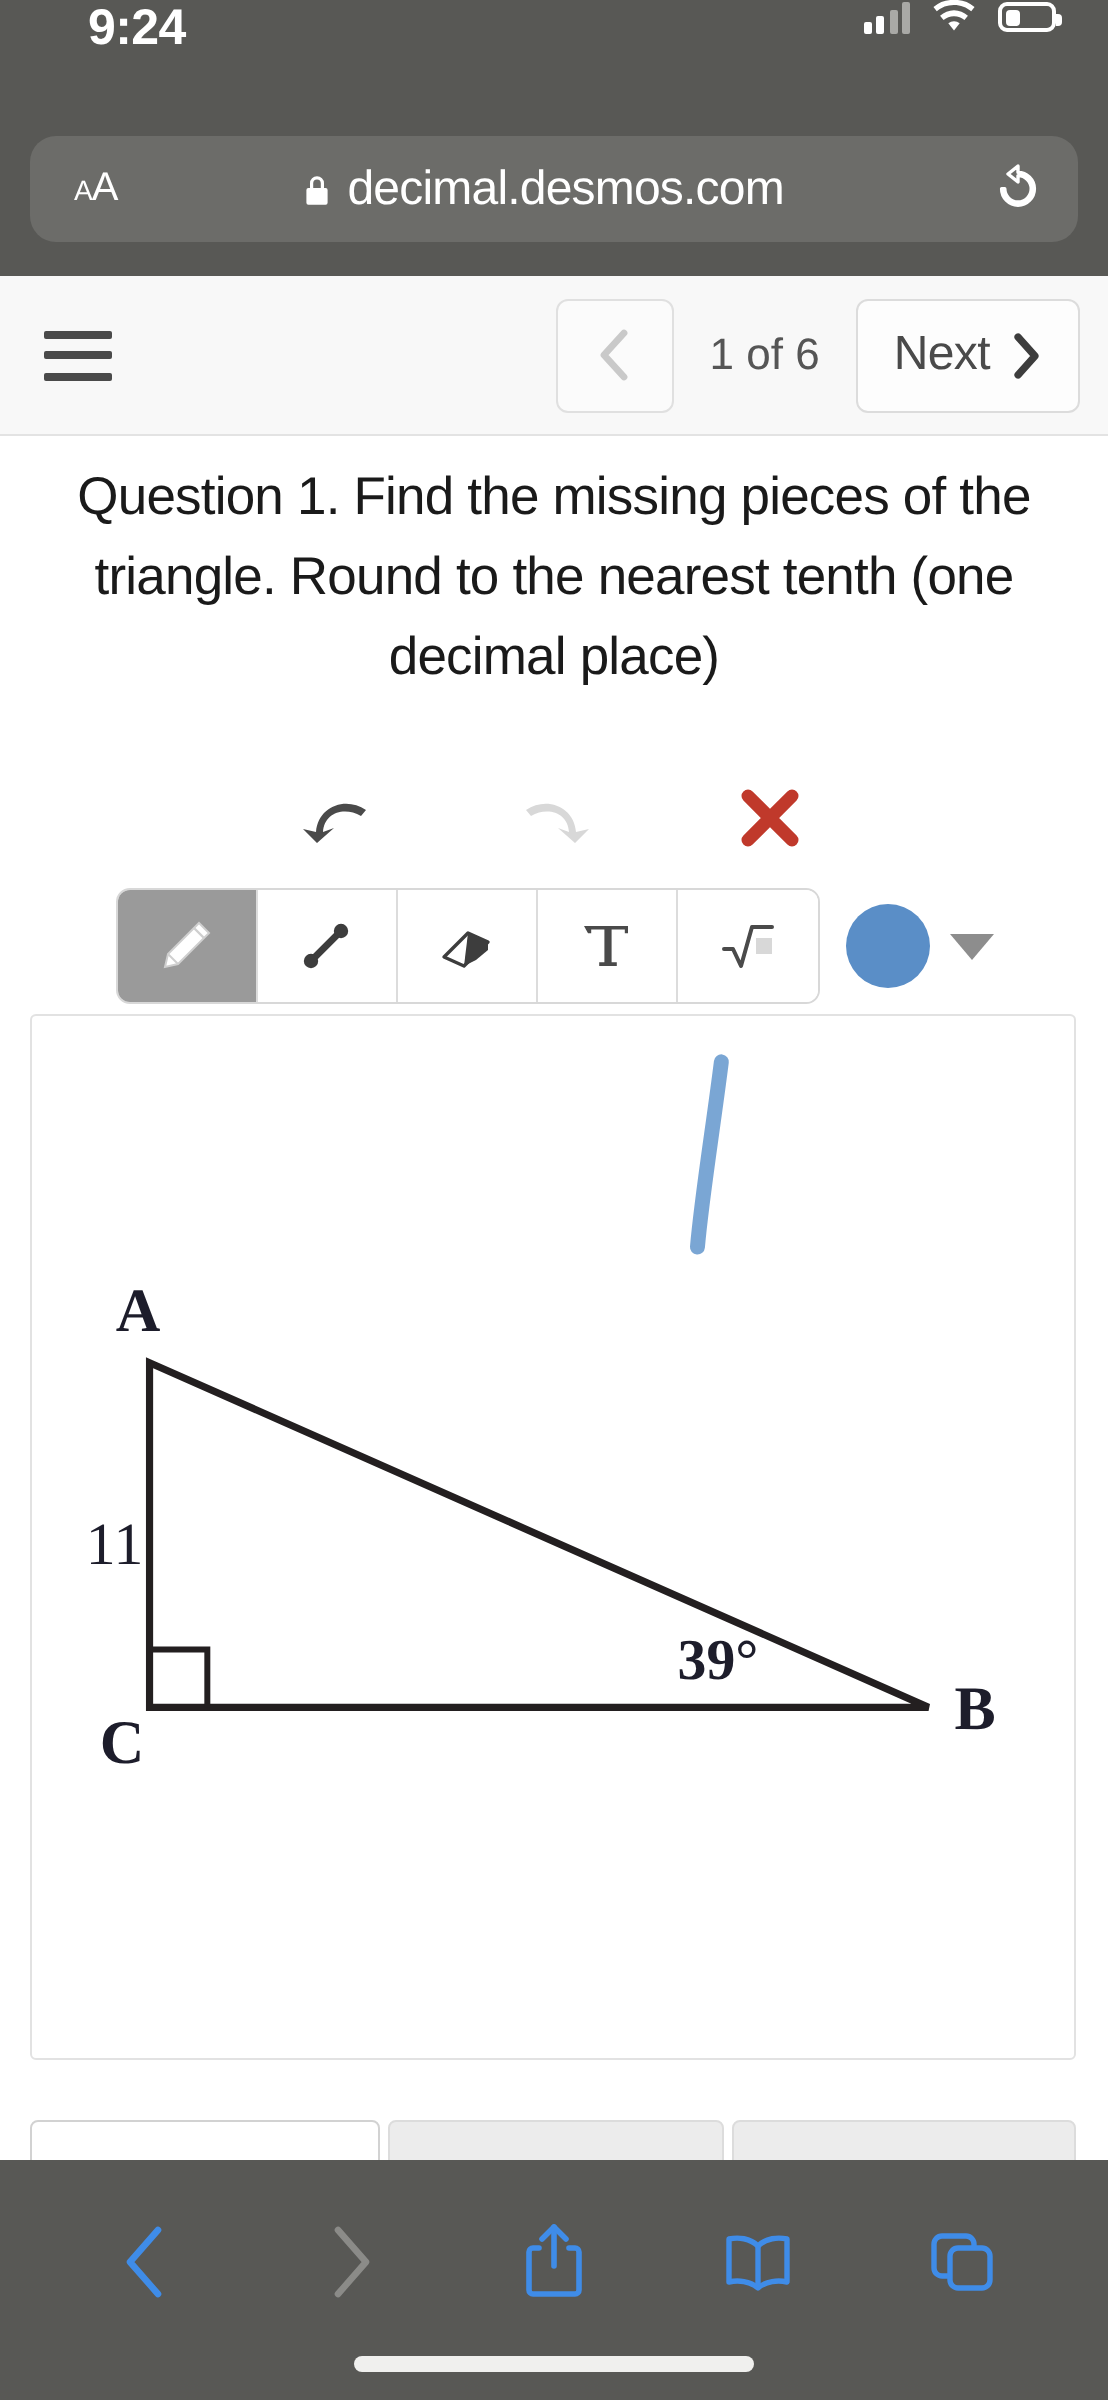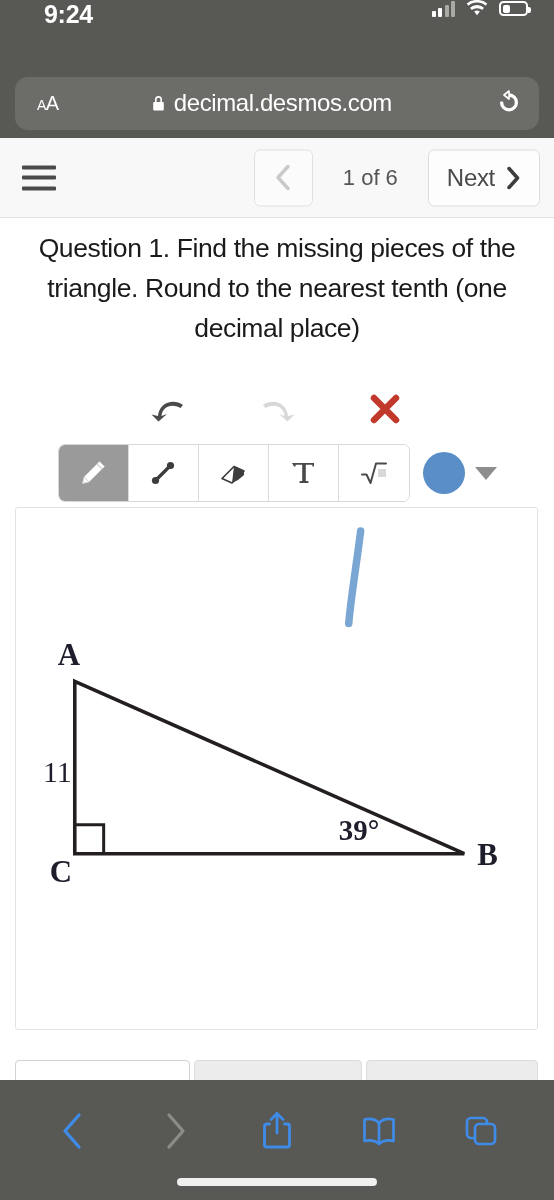--- a/index.html
+++ b/index.html
@@ -34,21 +34,21 @@
   .batt:after {
     content:""; position:absolute; right:-4.5px; top:4px;
     width:2.5px; height:6px; background:#ffffff; border-radius:0 2px 2px 0;
   }
   .batt .fill { height:100%; background:#fff; border-radius:2px; }
 
   
   .urlbar-wrap {
     position:absolute; left:0; top:68px; width:554px; height:70px;
     background:#585855; padding:0 15px;
-    display:flex; align-items:center;
+    display:flex; align-items:flex-start;
   }
   .urlbar {
     width:100%; height:53px; background:#6c6c69; border-radius:13px;
     display:flex; align-items:center; justify-content:space-between;
     padding: 0 18px 0 22px;
   }
   .aa { color:#fff; font-size:20px; letter-spacing:-0.5px; white-space:nowrap; }
   .aa .small { font-size:14px; }
   .url-center { display:flex; align-items:center; gap:9px; flex:1; justify-content:center; margin-left:-12px;}
   .lock { width:13px; height:16px; }
@@ -62,21 +62,21 @@
     display:flex; align-items:center;
   }
   .hamburger {
     position:absolute; left:22px; top:50%; transform:translateY(-50%);
     width:34px; height:25px; display:flex; flex-direction:column; justify-content:space-between;
     cursor:pointer;
   }
   .hamburger span { display:block; height:4px; background:#4a4a4a; border-radius:1px; }
   .nav-right {
     position:absolute; right:14px; top:50%; transform:translateY(-50%);
-    display:flex; align-items:center; gap:12px;
+    display:flex; align-items:center; gap:0px;
   }
   .prev-btn {
     width:59px; height:57px; background:#fbfbfb; border:1px solid #e0e0e0;
     border-radius:6px; display:flex; align-items:center; justify-content:center;
     cursor:pointer;
   }
   .chev-left { width:16px; height:26px; }
   .page-count { font-size:22px; color:#555; padding:0 18px; white-space:nowrap; }
   .next-btn {
     height:57px; background:#fdfdfd; border:1px solid #dcdcdc; border-radius:6px;

